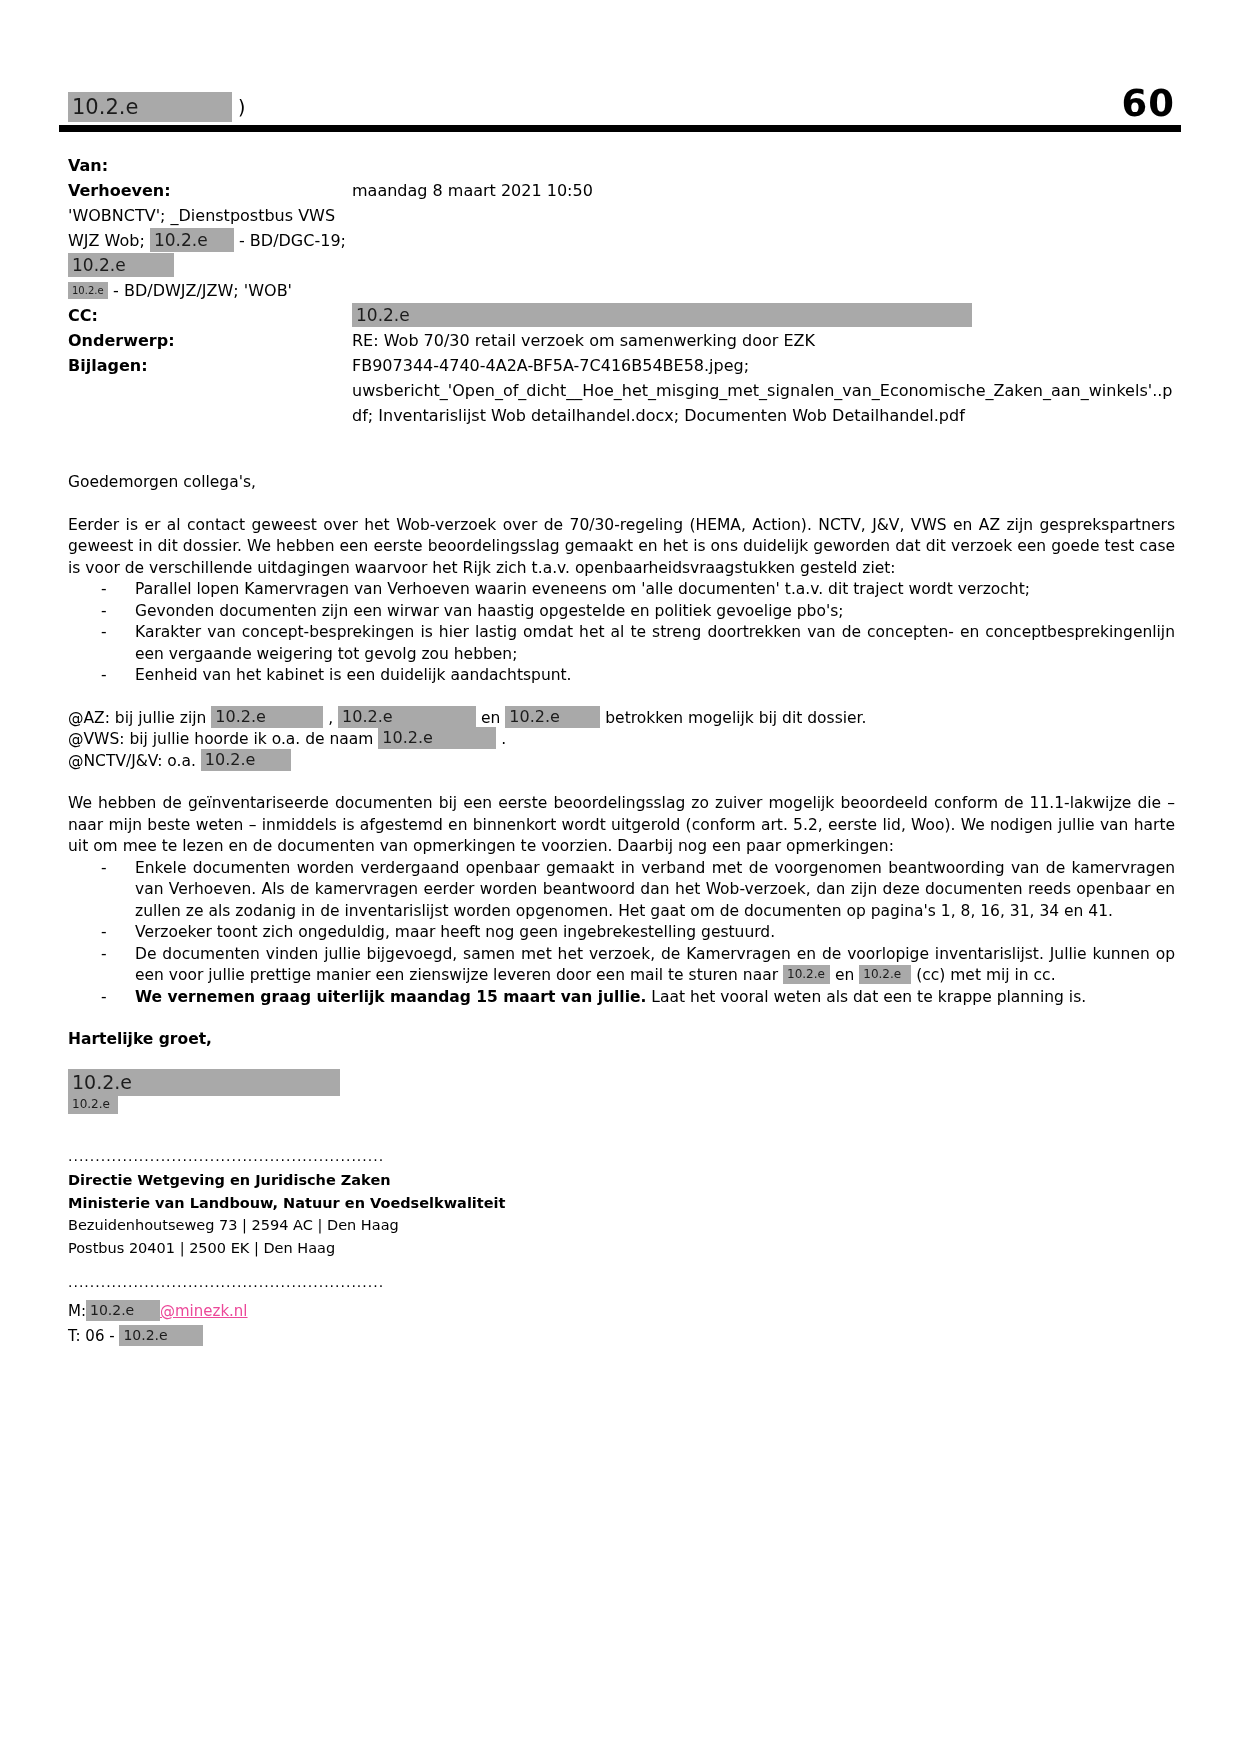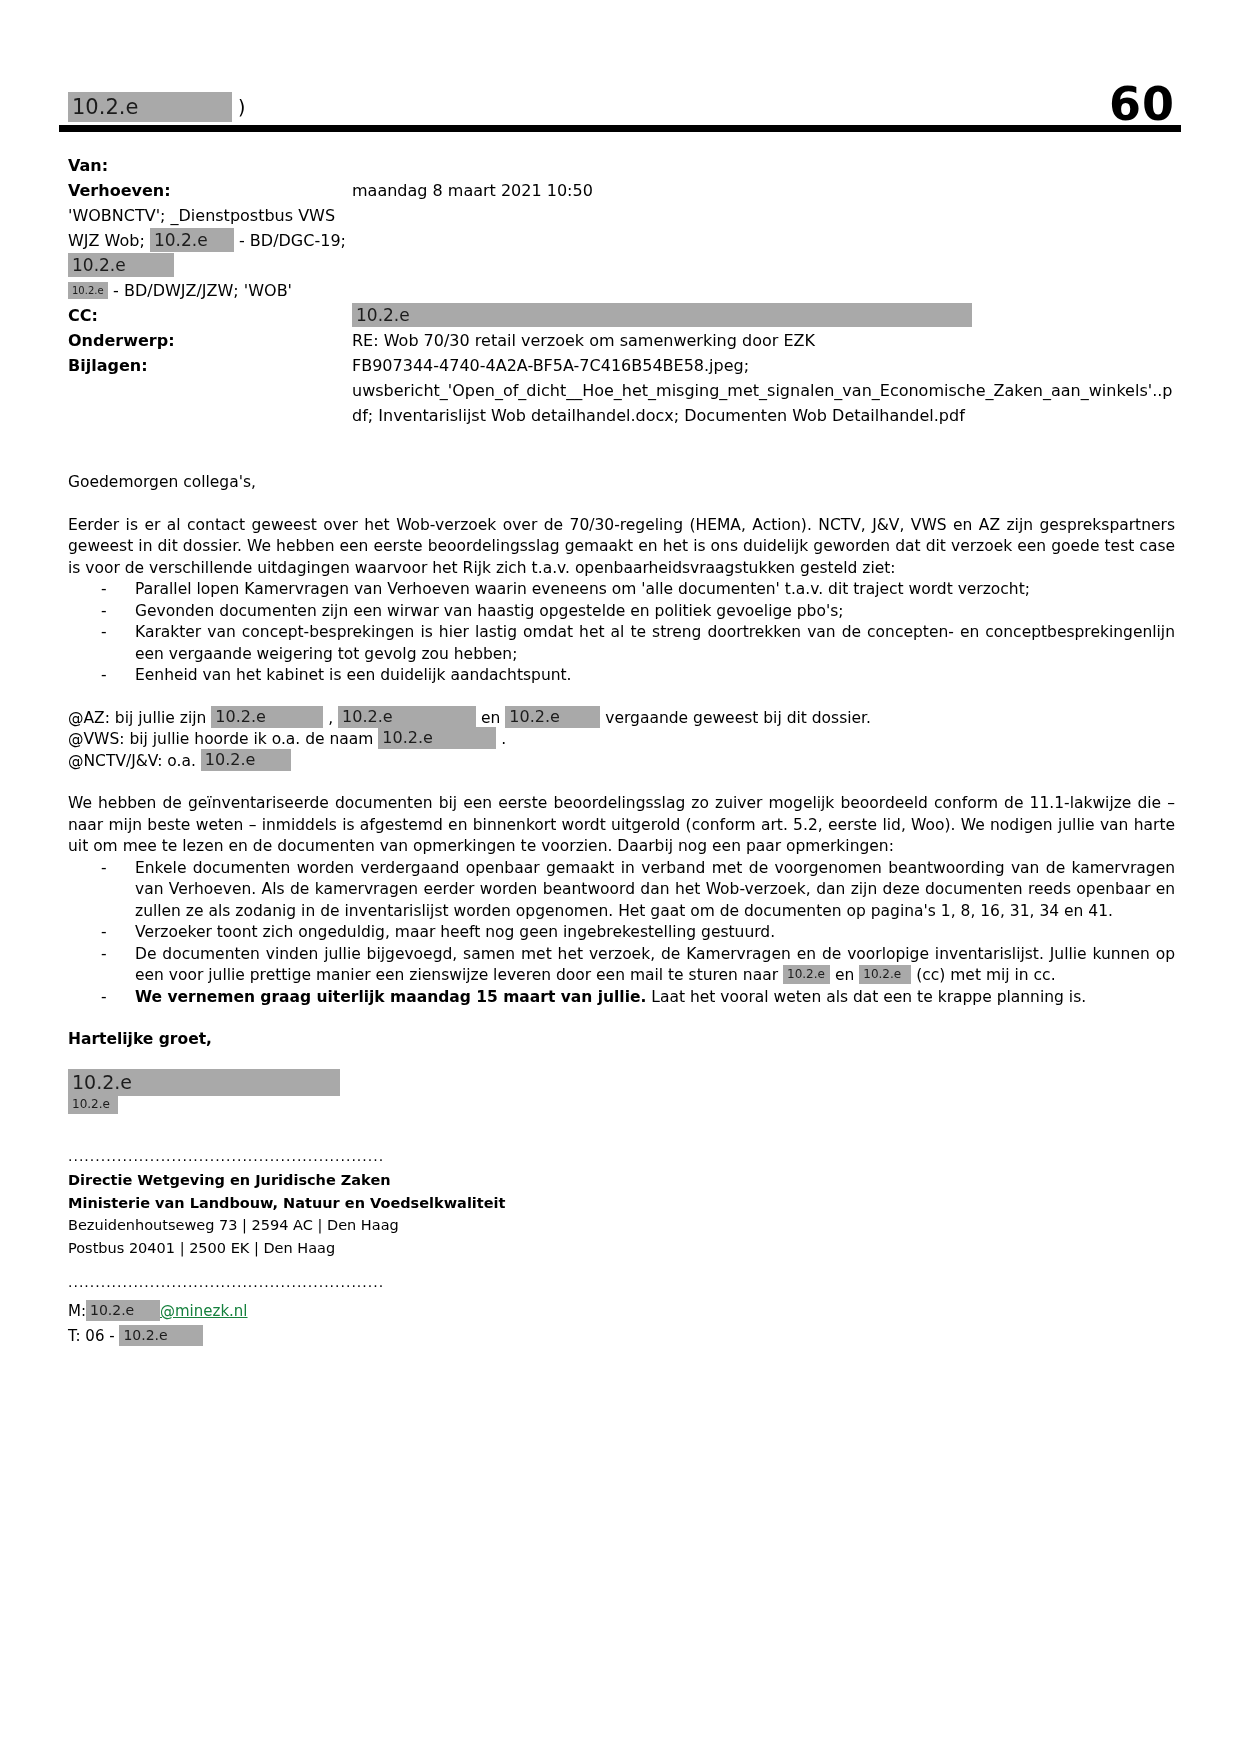--- a/index.html
+++ b/index.html
@@ -5,21 +5,21 @@
   * { margin:0; padding:0; box-sizing:border-box; }
   html,body { background:#ffffff; }
   body { font-family:"DejaVu Sans","Liberation Sans",sans-serif; color:#000; }
   .page { position:relative; width:1241px; height:1367px; margin:0 auto; background:#fff;
           padding:86px 66px 0 68px; overflow:hidden; }
 
   
   .doc-top { display:flex; justify-content:space-between; align-items:flex-end; }
   .doc-top-left { display:flex; align-items:flex-end; gap:6px; }
   .top-paren { font-size:19px; line-height:30px; }
-  .page-num-top { font-size:46px; font-weight:bold; line-height:36px; letter-spacing:1px; }
+  .page-num-top { font-size:37px; font-weight:bold; line-height:36px; letter-spacing:1px; }
   .rule { height:7px; background:#000; margin:3px -6px 0 -9px; }
 
   
   .redact { background:#a9a9a9; color:#1c1c1c; display:inline-block; vertical-align:middle;
             padding:0 4px; height:22px; line-height:22px; font-size:16px; text-align:left;
             white-space:nowrap; overflow:hidden; margin-top:-3px; }
   .r-lg { height:30px; line-height:30px; font-size:21px; }
   .r-xl { height:27px; line-height:27px; font-size:19px; }
   .r-hd { height:24px; line-height:24px; font-size:17px; }
   .r-sm { height:19px; line-height:19px; font-size:12px; }
@@ -47,21 +47,21 @@
   .closing { margin-bottom:21px;font-weight:bold; }
   .sig-redact-big { margin-top:18px; }
   .sig-redact-small { margin-top:0; }
   .dots { font-size:14px; letter-spacing:1px; color:#000; margin-top:30px; line-height:18px; }
   .dots2 { margin-top:14px; }
   .sigline { font-size:14.5px; line-height:22.5px; }
   .sigbold { font-weight:bold; }
   .sig-org-block { margin-top:4px; }
   .contactline { font-size:15px; line-height:25px; margin-top:0; }
   .contactblock { margin-top:8px; }
-  .email-link { color:#15803d; text-decoration:underline; cursor:pointer; }
+  .email-link { color:#ec4899; text-decoration:underline; cursor:pointer; }
 
   .page-num-bottom { position:absolute; top:1505px; left:0; width:100%; text-align:center;
                      font-size:14px; }
 </style>
 </head>
 <body>
 
 <div class="page">
 
   <header class="doc-top">
@@ -141,21 +141,21 @@
     </div>
 
     <div class="azblock" style="margin-bottom:21px;">
       <div class="line">
         <span>@AZ: bij jullie zijn</span>
         <span class="redact" style="width:112px">10.2.e</span>
         <span>,</span>
         <span class="redact" style="width:138px">10.2.e</span>
         <span>en</span>
         <span class="redact" style="width:95px">10.2.e</span>
-        <span>vergaande geweest bij dit dossier.</span>
+        <span>betrokken mogelijk bij dit dossier.</span>
       </div>
       <div class="line">
         <span>@VWS: bij jullie hoorde ik o.a. de naam</span>
         <span class="redact" style="width:118px">10.2.e</span>
         <span>.</span>
       </div>
       <div class="line">
         <span>@NCTV/J&amp;V: o.a.</span>
         <span class="redact" style="width:90px">10.2.e</span>
       </div>

